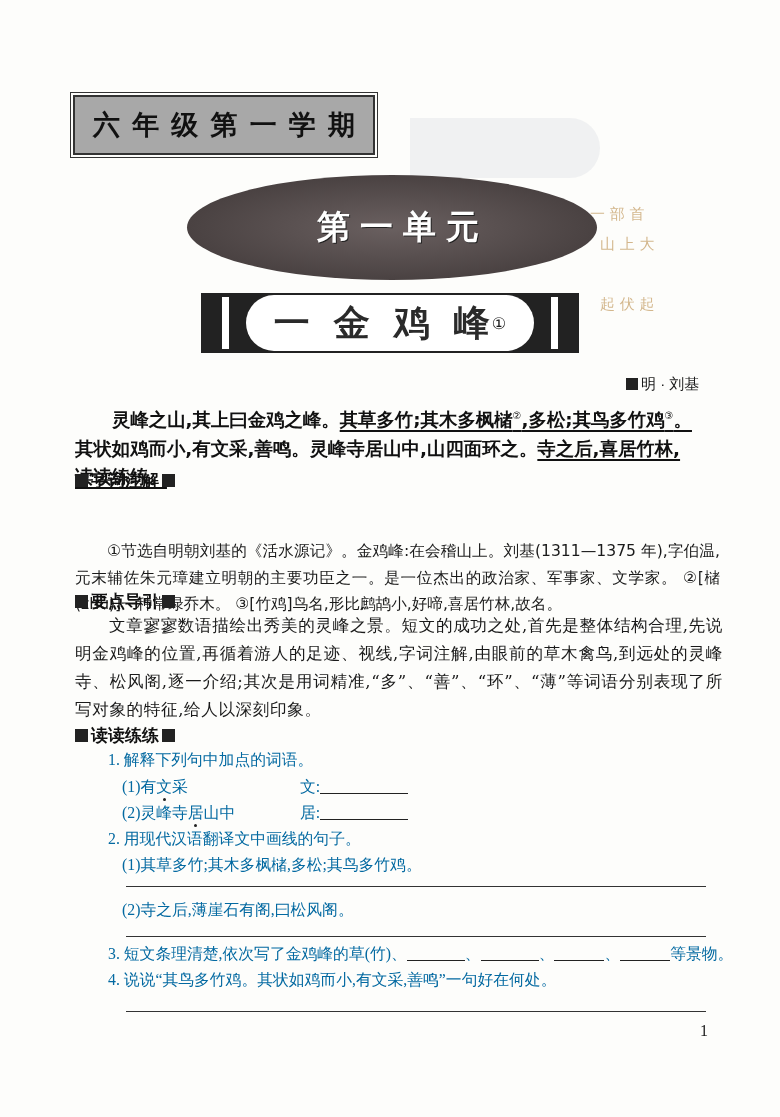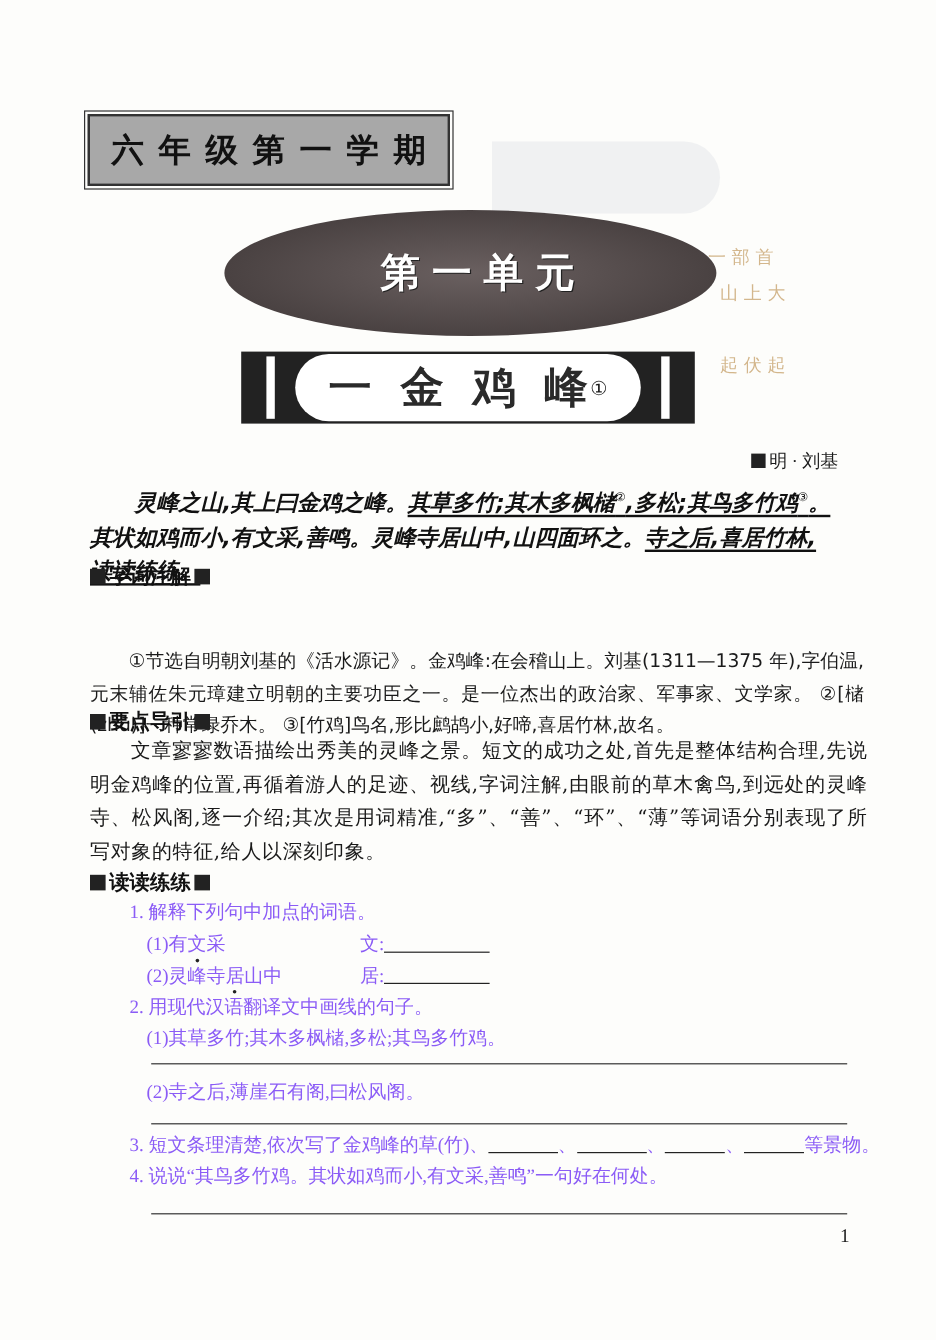--- a/index.html
+++ b/index.html
@@ -32,40 +32,40 @@
   .title-bar .side { position: absolute; top: 4px; width: 7px; height: 52px; background: #fff; }
   .title-bar .side.l { left: 21px; }
   .title-bar .side.r { right: 21px; }
   .title-bar .inner {
     position: absolute; left: 45px; right: 45px; top: 2px; bottom: 2px; background: #fff;
     border-radius: 28px / 28px; display: flex; align-items: center; justify-content: center;
   }
   .title-bar .inner span.t { font-family: "DejaVu Sans", sans-serif; font-weight: bold; font-size: 36px; color: #2a2a2a; letter-spacing: 24px; }
   .title-bar .inner sup { font-size: 16px; font-weight: normal; font-family: "DejaVu Serif", serif; margin-left: -22px; vertical-align: 18px; }
 
-  .author { position: absolute; left: 626px; top: 375px; font-size: 15px; font-family: Liberation Serif, serif; }
+  .author { position: absolute; left: 626px; top: 375px; font-size: 15px; font-family: Liberation Sans, sans-serif; }
   .author .sq { display: inline-block; width: 12px; height: 12px; background: #222; margin-right: 3px; vertical-align: -1px; }
 
   .text { position: absolute; left: 75px; width: 645px; font-family: "DejaVu Sans", sans-serif; font-weight: bold; font-size: 18.4px; line-height: 28.5px; color: #111; }
   .text .indent { display: inline-block; width: 37px; }
   .text u { text-decoration: underline; text-underline-offset: 4px; text-decoration-thickness: 1.5px; }
   .text sup { font-size: 10px; font-weight: normal; }
 
   .section-head { position: absolute; left: 75px; font-family: "DejaVu Sans", sans-serif; font-weight: bold; font-size: 17px; color: #111; display: flex; align-items: center; }
   .section-head .sq { display: inline-block; width: 13px; height: 13px; background: #222; }
   .section-head .sq.l { margin-right: 3px; }
   .section-head .sq.r { margin-left: 3px; }
 
   .notes { position: absolute; left: 75px; width: 645px; font-family: "DejaVu Sans", sans-serif; font-size: 15.6px; line-height: 26.5px; color: #1a1a1a; text-align: justify; }
   .notes .indent { display: inline-block; width: 32px; }
 
   .guide { position: absolute; left: 75px; width: 648px; font-family: "DejaVu Serif", serif; font-size: 16.6px; line-height: 28px; color: #1a1a1a; letter-spacing: 0.6px; text-align: justify; }
   .guide .indent { display: inline-block; width: 34px; }
 
-  .q { position: absolute; font-family: "Liberation Serif", "DejaVu Serif", serif; font-size: 15.8px; color: #8b5cf6; white-space: nowrap; }
+  .q { position: absolute; font-family: "Liberation Serif", "DejaVu Serif", serif; font-size: 15.8px; color: #0369a1; white-space: nowrap; }
   .dot { position: relative; }
   .dot::after { content: ""; position: absolute; left: 50%; bottom: -6px; width: 3px; height: 3px; margin-left: -1.5px; background: #222; border-radius: 50%; }
   .blank-inline { display: inline-block; border-bottom: 1.2px solid #222; height: 14px; vertical-align: -2px; }
   .ans-line { position: absolute; height: 0; border-top: 1.3px solid #333; }
 
   .page-num { position: absolute; left: 700px; top: 1022px; font-family: "Liberation Serif", serif; font-size: 16px; }
 </style>
 </head>
 <body>
 
@@ -98,21 +98,21 @@
     <span class="t">鸡</span>
     <span class="t">峰</span>
     <sup>①</sup>
   </div>
 </div>
 
 <div class="author">
   <span class="sq"></span><span>明 · 刘基</span>
 </div>
 
-<div class="text" style="top:402px;font-style:italic;">
+<div class="text" style="top:402px;">
   <span class="indent"></span><span>灵峰之山,其上曰金鸡之峰。</span><u><span>其草多竹;其木多枫槠</span><sup>②</sup><span>,多松;其鸟多竹鸡</span><sup>③</sup><span>。</span></u><br>
   <span>其状如鸡而小,有文采,善鸣。灵峰寺居山中,山四面环之。</span><u>寺之后,喜居竹林,</u><br>
   <u>读读练练。</u>
 </div>
 
 <div class="section-head" style="top:469px;text-align:right;">
   <span class="sq l"></span>
     <span>字词注解</span>
     <span class="sq r"></span>
 </div>

